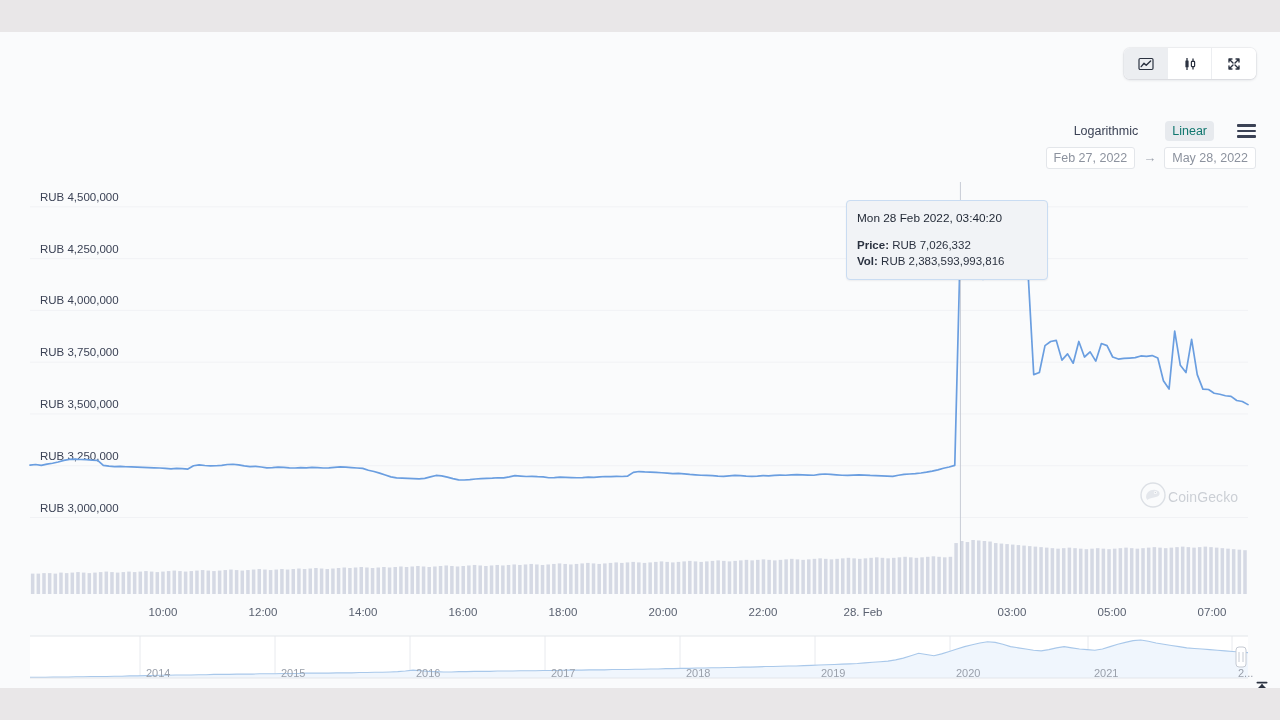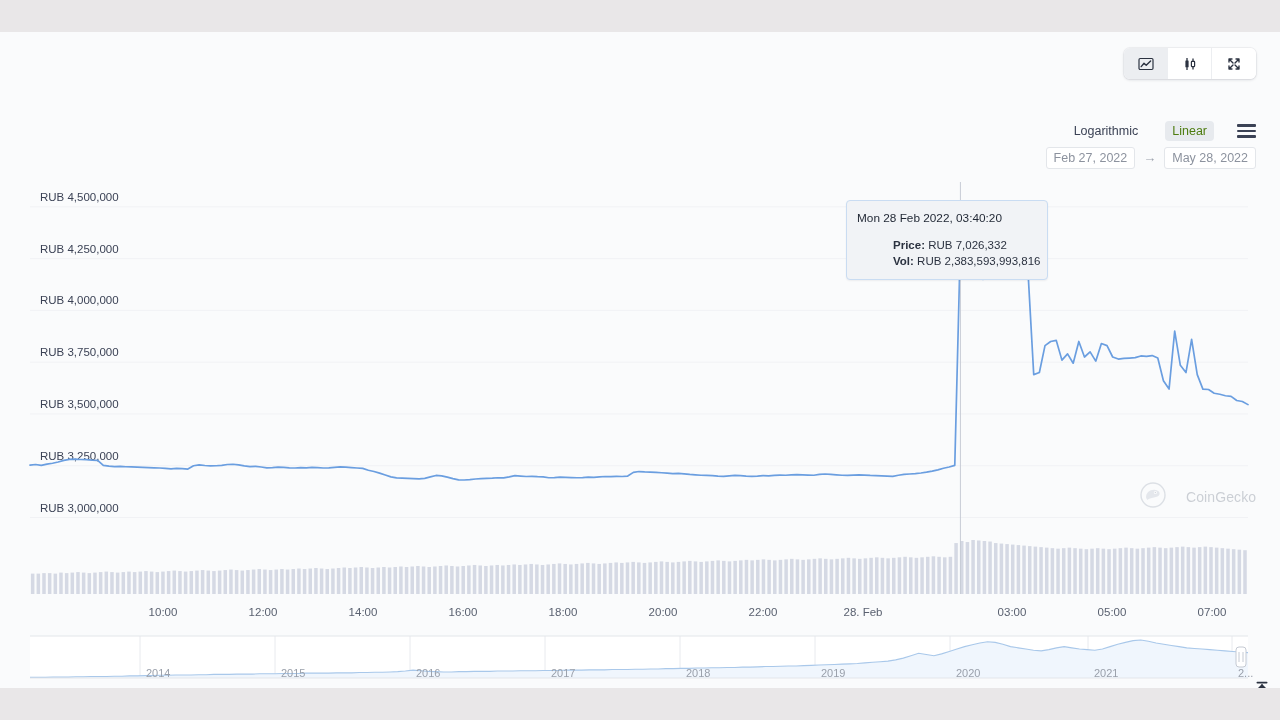--- a/index.html
+++ b/index.html
@@ -29,21 +29,21 @@
   .chart-type-btn svg{display:block;}
 
   .scale-row{
     position:absolute;right:24px;top:88px;
     display:flex;align-items:center;gap:20px;height:22px;
   }
   .scale-opt{
     font-size:12.5px;color:#3b4255;padding:2px 7px;border-radius:4px;
     cursor:pointer;white-space:nowrap;line-height:16px;
   }
-  .scale-opt.selected{background:#e7eaee;color:#4d7c0f;}
+  .scale-opt.selected{background:#e7eaee;color:#0f766e;}
   .hamburger{display:flex;flex-direction:column;gap:3px;cursor:pointer;padding:2px 0 2px 3px;}
   .hamburger i{display:block;width:19px;height:2.6px;background:#3b4255;border-radius:1px;}
 
   .date-row{
     position:absolute;right:24px;top:115px;
     display:flex;align-items:center;gap:8px;height:22px;text-align:center;
   }
   .date-input{
     font-size:12.5px;color:#8c929e;border:1px solid #e3e6ea;border-radius:3px;
     padding:2px 7px;background:#ffffff;line-height:16px;white-space:nowrap;cursor:pointer;
@@ -61,25 +61,25 @@
   
   .tooltip{
     position:absolute;left:846px;top:168px;width:180px;
     background:#f1f3f6;border:1px solid #c9dcf2;border-radius:4px;
     padding:9px 10px 10px 10px;
     box-shadow:0 1px 2px rgba(16,24,40,.06);
     font-size:11.5px;color:#2b3240;line-height:16px;
   }
   .tt-title{font-weight:normal;font-size:11.8px;color:#1f2633;margin-bottom:11px;white-space:nowrap;}
   .tt-row{white-space:nowrap;font-size:11.5px;color:#2b3240;}
-  .tt-row b{font-weight:bold;margin-left:36px;}
+  .tt-row b{font-weight:bold;}
 
   
   .watermark{
-    position:absolute;left:1140px;top:450px;display:flex;align-items:center;gap:20px;
+    position:absolute;left:1140px;top:450px;display:flex;align-items:center;gap:2px;
     opacity:.55;pointer-events:none;
   }
   .wm-text{font-size:14px;color:#a6acb6;letter-spacing:.1px;}
 
   
   .scroll-top{
     position:absolute;left:1252px;top:648px;width:20px;height:20px;
     display:flex;align-items:center;justify-content:center;cursor:pointer;
   }
 </style>

